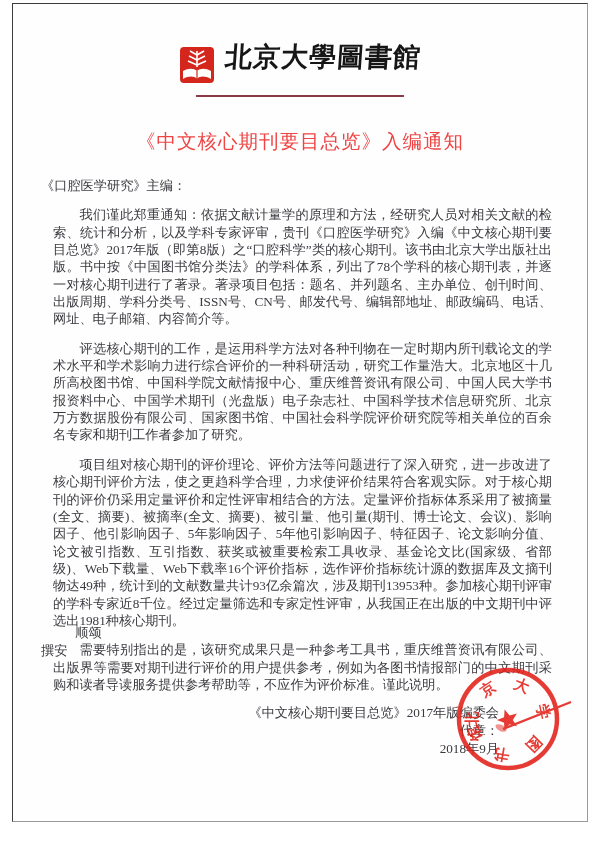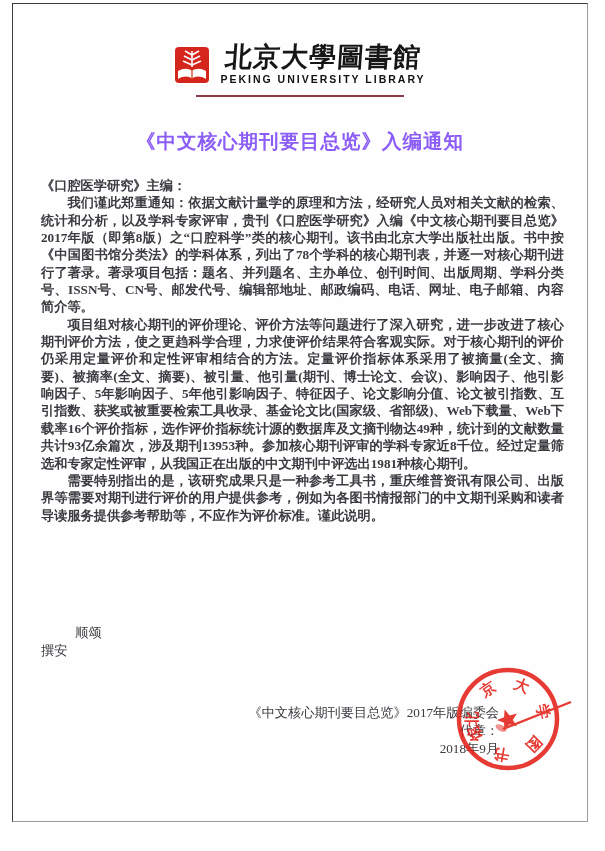--- a/index.html
+++ b/index.html
@@ -29,30 +29,30 @@
     font-size:10.5px; font-weight:bold; color:#111; letter-spacing:2px;
     margin-top:2px; font-family:"Liberation Sans","DejaVu Sans",sans-serif;
   }
   .divider {
     position:absolute; top:91px; left:50%; transform:translateX(-50%);
     width:208px; height:2px; background:#8a3a45;
   }
   
   .doc-title {
     position:absolute; top:124px; left:0; width:100%;
-    text-align:center; font-size:19.5px; font-weight:bold; color:#8b5cf6;
+    text-align:center; font-size:19.5px; font-weight:normal; color:#ef4444;
     letter-spacing:1px;
   }
   
   .body-text {
     position:absolute; top:173px; left:28px; right:23px;
     font-size:13.2px; line-height:17.35px; color:#3a3a40;
-    text-align:justify; text-justify:inter-ideograph;font-weight:bold;
+    text-align:justify; text-justify:inter-ideograph;
   }
-  .body-text p { text-indent:2em; margin:0; }
+  .body-text p { text-indent:2em; margin:12px; }
   .salutation { margin:0; }
   
   .closing {
     position:absolute; top:620px; left:28px;
     font-size:13.2px; line-height:17.6px; color:#3a3a40;
   }
   .closing .l1 { text-indent:2.6em; }
   
   .signature {
     position:absolute; top:700px; right:88px;
@@ -77,30 +77,30 @@
         <line x1="18" y1="5" x2="18" y2="21"></line>
         <path d="M18 9 L11 5 M18 9 L25 5"></path>
         <path d="M18 14 L10 10 M18 14 L26 10"></path>
         <path d="M18 19 L9 15 M18 19 L27 15"></path>
       </g>
       <path d="M4 25 C10 21.5 15 22.5 18 25 C21 22.5 26 21.5 32 25 L32 33 C26 29.5 21 30 18 32.5 C15 30 10 29.5 4 33 Z" fill="#ffffff"></path>
       <line x1="18" y1="25" x2="18" y2="32.5" stroke="#d4261c" stroke-width="1.2"></line>
     </svg>
     <div class="lib-names">
       <div class="lib-zh">北京大學圖書館</div>
-      <div class="lib-en">PEKING UNIVERSITY LIBRARY</div>
     </div>
   </div>
   <div class="divider"></div>
 
   <div class="doc-title">《中文核心期刊要目总览》入编通知</div>
 
   <div class="body-text">
     <div class="salutation">《口腔医学研究》主编：</div>
     <p>我们谨此郑重通知：依据文献计量学的原理和方法，经研究人员对相关文献的检索、统计和分析，以及学科专家评审，贵刊《口腔医学研究》入编《中文核心期刊要目总览》2017年版（即第8版）之“口腔科学”类的核心期刊。该书由北京大学出版社出版。书中按《中国图书馆分类法》的学科体系，列出了78个学科的核心期刊表，并逐一对核心期刊进行了著录。著录项目包括：题名、并列题名、主办单位、创刊时间、出版周期、学科分类号、ISSN号、CN号、邮发代号、编辑部地址、邮政编码、电话、网址、电子邮箱、内容简介等。</p>
+    <p>评选核心期刊的工作，是运用科学方法对各种刊物在一定时期内所刊载论文的学术水平和学术影响力进行综合评价的一种科研活动，研究工作量浩大。北京地区十几所高校图书馆、中国科学院文献情报中心、重庆维普资讯有限公司、中国人民大学书报资料中心、中国学术期刊（光盘版）电子杂志社、中国科学技术信息研究所、北京万方数据股份有限公司、国家图书馆、中国社会科学院评价研究院等相关单位的百余名专家和期刊工作者参加了研究。</p>
     <p>项目组对核心期刊的评价理论、评价方法等问题进行了深入研究，进一步改进了核心期刊评价方法，使之更趋科学合理，力求使评价结果符合客观实际。对于核心期刊的评价仍采用定量评价和定性评审相结合的方法。定量评价指标体系采用了被摘量(全文、摘要)、被摘率(全文、摘要)、被引量、他引量(期刊、博士论文、会议)、影响因子、他引影响因子、5年影响因子、5年他引影响因子、特征因子、论文影响分值、论文被引指数、互引指数、获奖或被重要检索工具收录、基金论文比(国家级、省部级)、Web下载量、Web下载率16个评价指标，选作评价指标统计源的数据库及文摘刊物达49种，统计到的文献数量共计93亿余篇次，涉及期刊13953种。参加核心期刊评审的学科专家近8千位。经过定量筛选和专家定性评审，从我国正在出版的中文期刊中评选出1981种核心期刊。</p>
     <p>需要特别指出的是，该研究成果只是一种参考工具书，重庆维普资讯有限公司、出版界等需要对期刊进行评价的用户提供参考，例如为各图书情报部门的中文期刊采购和读者导读服务提供参考帮助等，不应作为评价标准。谨此说明。</p>
   </div>
 
   <div class="closing">
     <div class="l1">顺颂</div>
     <div class="l2">撰安</div>
   </div>
 
   <div class="signature">

